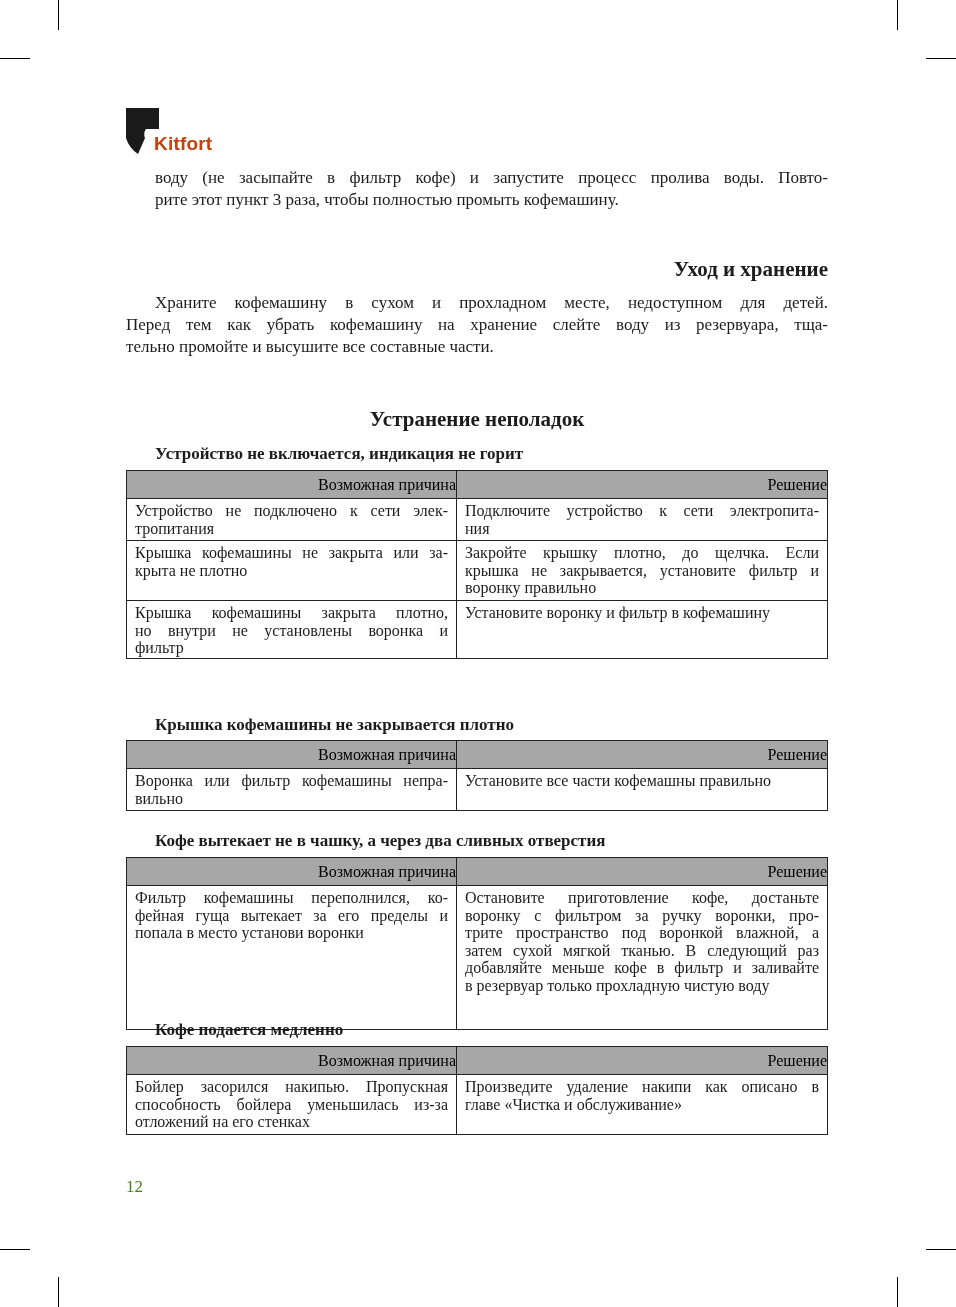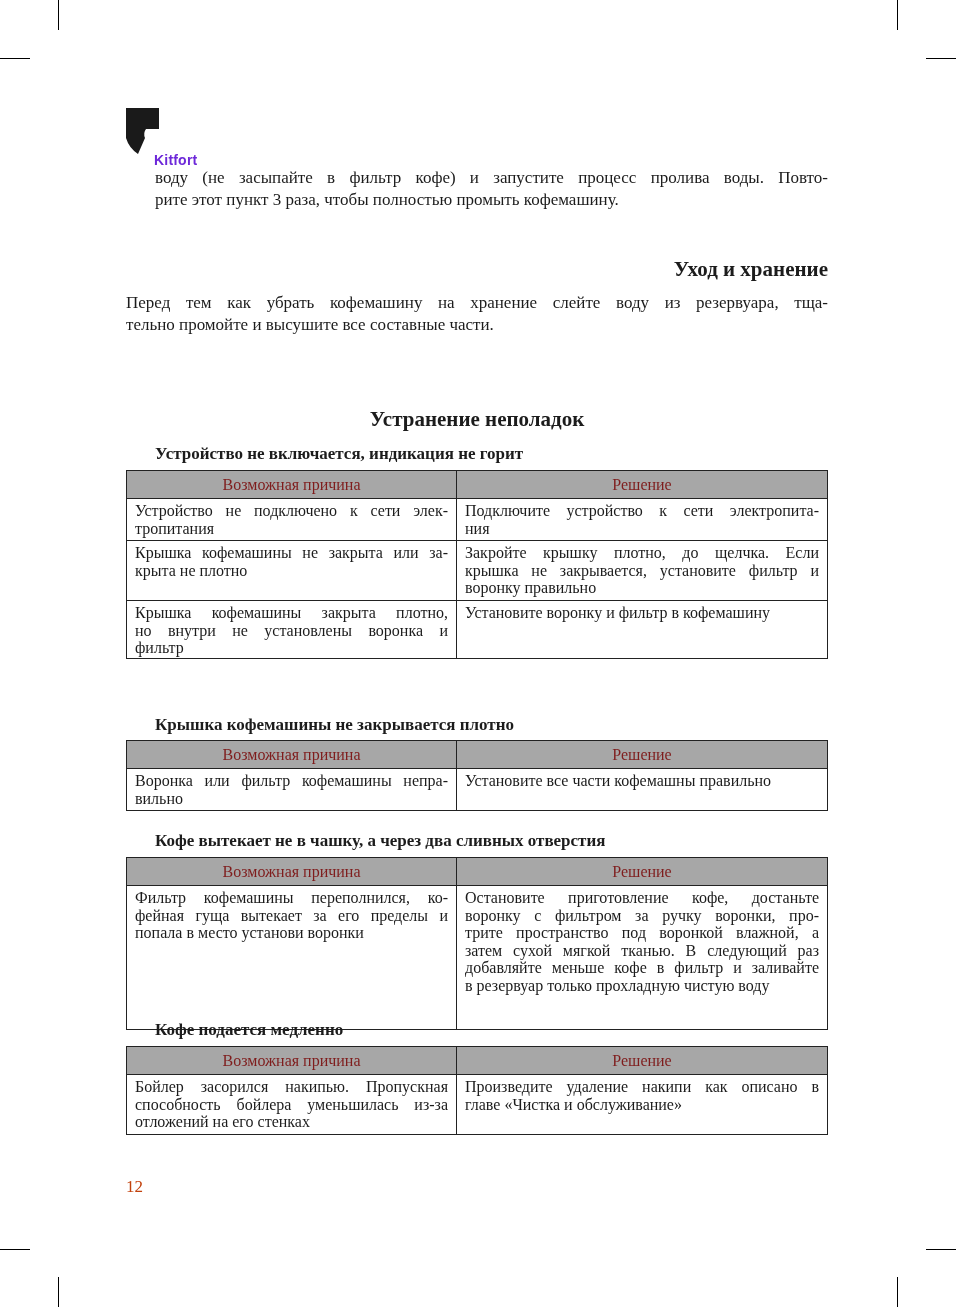--- a/index.html
+++ b/index.html
@@ -1,34 +1,34 @@
 <!DOCTYPE html>
 <html><head>
 <meta charset="utf-8">
 <style>
   html, body { margin: 0; padding: 0; background: #ffffff; }
   body { width: 956px; height: 1307px; position: relative; overflow: hidden;
          font-family: "Liberation Serif", "DejaVu Serif", serif; color: #1c1c1c; }
   .crop { position: absolute; background: #000; }
   .logo { position: absolute; left: 126px; top: 108px; width: 100px; height: 50px; }
   .logo-text { position: absolute; left: 28px; top: 25px; font-family: "Liberation Sans", "DejaVu Sans", sans-serif;
-               font-weight: bold; font-size: 14px; color: #6d28d9; letter-spacing: 0.2px; margin-top: 19px; }
+               font-weight: bold; font-size: 19px; color: #c2410c; letter-spacing: 0.2px; }
   .para { position: absolute; left: 126px; width: 702px; font-size: 17px; line-height: 22px; text-align: justify; }
   .para .l { display: block; text-align: justify; text-align-last: justify; }
   .para .l.last { text-align-last: left; }
   .h1 { position: absolute; left: 126px; width: 702px; text-align: center; font-weight: bold; font-size: 21px; }
   .h2 { position: absolute; left: 155px; font-weight: bold; font-size: 17px; }
   table { position: absolute; left: 126px; width: 702px; border-collapse: collapse; font-size: 16px; line-height: 17.5px; }
-  th { background: #a7a7a7; font-weight: normal; height: 27px; padding: 0; border: 1px solid #222; color: #7f1d1d; }
+  th { background: #a7a7a7; font-weight: normal; height: 27px; padding: 0; border: 1px solid #222; color: #000000; text-align: right; }
   th + th { border-left: 1px solid #999; }
   td { border: 1px solid #222; vertical-align: top; padding: 3px 8px 1px 8px; text-align: justify; }
   td .l { display: block; text-align: justify; text-align-last: justify; }
   td .l.last { text-align-last: left; }
   col.c1 { width: 330px; }
-  .pagenum { position: absolute; left: 126px; top: 1177px; font-size: 17px; color: #c2410c; }
+  .pagenum { position: absolute; left: 126px; top: 1177px; font-size: 17px; color: #4d7c0f; }
 </style>
 </head>
 <body>
 
 <div class="crop" style="left:58px;top:0;width:1px;height:30px;"></div>
 <div class="crop" style="left:0;top:58px;width:30px;height:1px;"></div>
 <div class="crop" style="left:897px;top:0;width:1px;height:30px;"></div>
 <div class="crop" style="left:926px;top:58px;width:30px;height:1px;"></div>
 <div class="crop" style="left:0;top:1249px;width:30px;height:1px;"></div>
 <div class="crop" style="left:58px;top:1277px;width:1px;height:30px;"></div>
@@ -42,20 +42,21 @@
   <span class="logo-text">Kitfort</span>
 </div>
 
 <div class="para" style="top:167px;">
   <span class="l" style="padding-left:29px;">воду (не засыпайте в фильтр кофе) и запустите процесс пролива воды. Повто-</span>
   <span class="l last" style="padding-left:29px;">рите этот пункт 3 раза, чтобы полностью промыть кофемашину.</span>
 </div>
 
 <div class="h1" style="top:257px;text-align:right;">Уход и хранение</div>
 <div class="para" style="top:292px;">
+  <span class="l" style="padding-left:29px;">Храните кофемашину в сухом и прохладном месте, недоступном для детей.</span>
   <span class="l">Перед тем как убрать кофемашину на хранение слейте воду из резервуара, тща-</span>
   <span class="l last">тельно промойте и высушите все составные части.</span>
 </div>
 
 <div class="h1" style="top:407px;">Устранение неполадок</div>
 
 <div class="h2" style="top:444px;text-align:center;">Устройство не включается, индикация не горит</div>
 <table style="top:470px;">
   <colgroup>
       <col class="c1">

